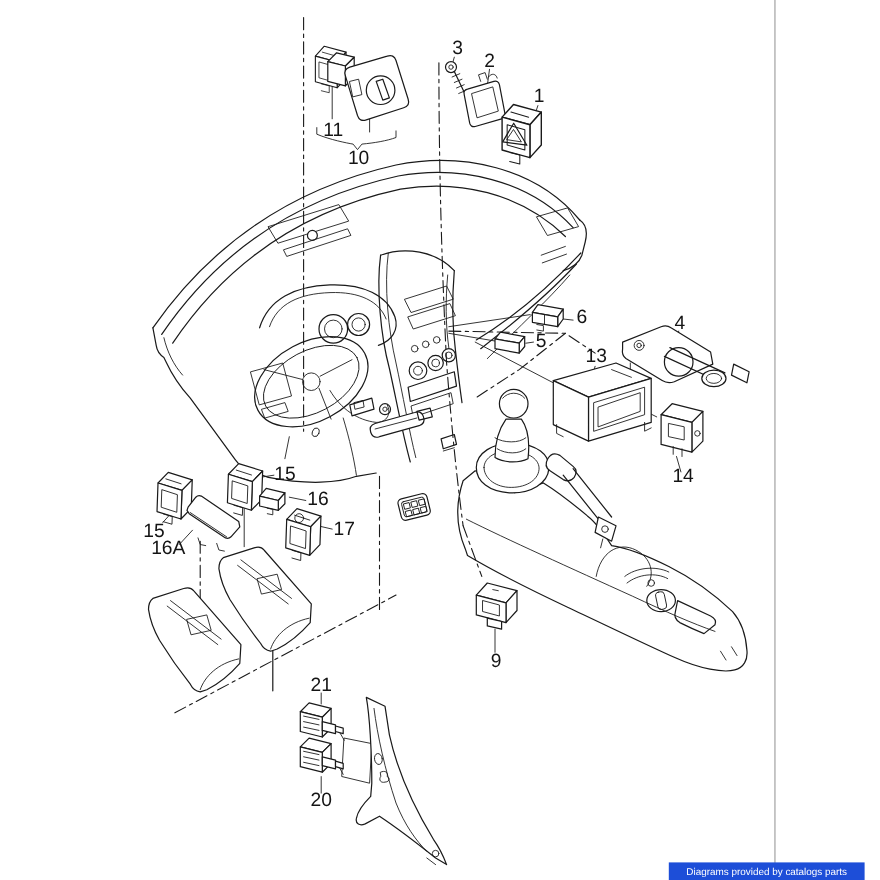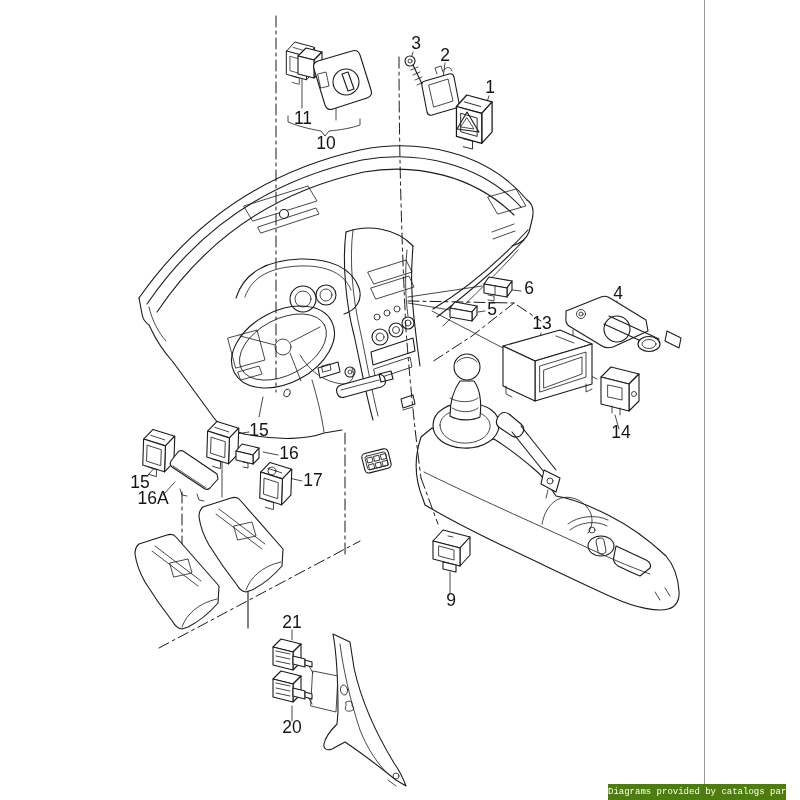--- a/index.html
+++ b/index.html
@@ -6,23 +6,23 @@
   #stage{position:relative;width:800px;height:800px;background:#fff;overflow:hidden;
          font-family:"Liberation Sans",sans-serif;}
   #art{position:absolute;left:0;top:0;}
   .s  {fill:none;stroke:#1a1a1a;stroke-width:1.1;stroke-linejoin:round;stroke-linecap:round;}
   .sf {fill:#ffffff;stroke:#1a1a1a;stroke-width:1.1;stroke-linejoin:round;stroke-linecap:round;}
   .th {fill:none;stroke:#1a1a1a;stroke-width:0.8;stroke-linejoin:round;stroke-linecap:round;}
   .dd {fill:none;stroke:#1a1a1a;stroke-width:1;stroke-dasharray:11 4 3 4;stroke-linecap:round;}
   .ht {stroke:#1a1a1a;stroke-width:0.9;}
   .lbl{font-family:"Liberation Sans",sans-serif;font-size:17.5px;fill:#141414;text-anchor:middle;}
   #page-edge{position:absolute;top:0;width:1px;height:800px;background:#9a9a9a;}
-  #credit{position:absolute;height:16px;background:#4d7c0f;color:#fff;
+  #credit{position:absolute;height:16px;background:#1d4ed8;color:#fff;
           font-size:9px;line-height:16px;text-align:center;white-space:nowrap;
-          font-family:Liberation Mono, monospace;}
+          font-family:Liberation Sans, sans-serif;}
 </style>
 </head>
 <body>
 
 <div id="stage">
 
 <svg id="art" width="800" height="800" viewBox="0 0 800 800">
   <defs>
     <pattern id="h" patternUnits="userSpaceOnUse" width="4" height="4" patternTransform="rotate(115)">
       <line x1="0" y1="0" x2="0" y2="4" class="ht"></line>

